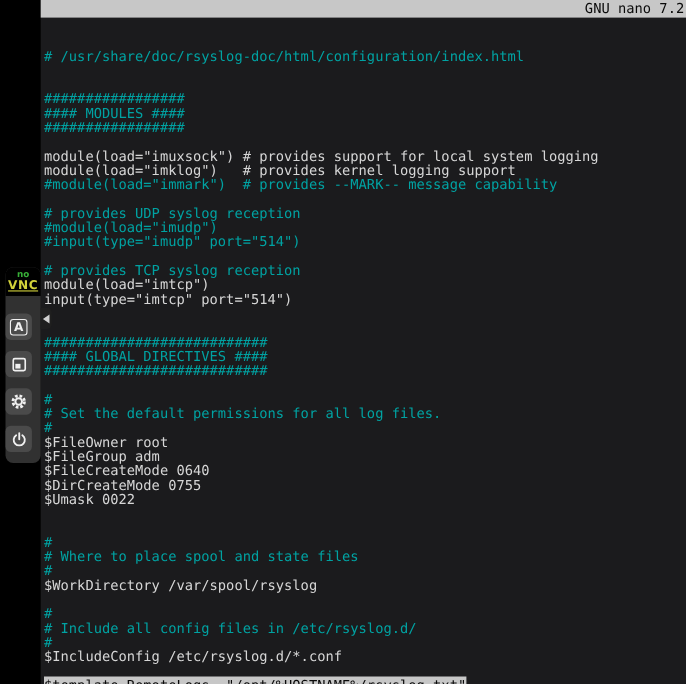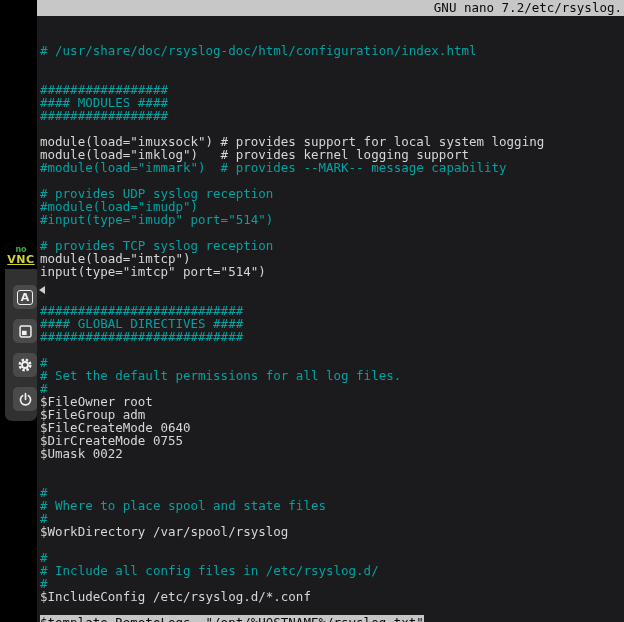--- a/index.html
+++ b/index.html
@@ -32,21 +32,21 @@
   .line{height:13px;}
   .line.comment{color:var(--comment);}
   .line.code{color:var(--text);}
   .line.blank{color:var(--text);}
   .line.selected .sel{background:var(--sel_bg);color:var(--sel_fg);}
   
   .vnc-bar{
     position:absolute;left:5px;top:243px;width:32px;
     background:var(--panel);border-radius:7px;
     padding:0 0 10px 0;
-    display:flex;flex-direction:column;align-items:flex-end;
+    display:flex;flex-direction:column;align-items:flex-start;
   }
   .vnc-logo{
     width:32px;background:#000;border-radius:7px 7px 0 0;
     text-align:center;padding:3px 0 4px 0;margin-bottom:6px;
     font-family:"DejaVu Sans","Liberation Sans",sans-serif;
   }
   .vnc-logo .no{display:block;color:#38b038;font-size:8px;line-height:8px;font-weight:bold;}
   .vnc-logo .vnc{display:block;color:#d2d23a;font-size:11px;line-height:11px;font-weight:bold;letter-spacing:.5px;text-decoration:underline;}
   .vnc-btn{
     width:24px;height:24px;margin-top:10px;border-radius:5px;
@@ -69,21 +69,20 @@
     width:0;height:0;border-top:4px solid transparent;border-bottom:4px solid transparent;
     border-right:6px solid #cfcfcf;
   }
 </style>
 </head>
 <body>
 
 <div class="terminal">
   <div class="nano-header">
     <span>  GNU nano 7.2</span>
-    <span>/etc/rsyslog.</span>
   </div>
   <div class="editor">
     <div><div class="line comment"># /usr/share/doc/rsyslog-doc/html/configuration/index.html</div><div class="line blank"> </div><div class="line blank"> </div><div class="line comment">#################</div><div class="line comment">#### MODULES ####</div><div class="line comment">#################</div><div class="line blank"> </div><div class="line code">module(load="imuxsock") # provides support for local system logging</div><div class="line code">module(load="imklog")   # provides kernel logging support</div><div class="line comment">#module(load="immark")  # provides --MARK-- message capability</div><div class="line blank"> </div><div class="line comment"># provides UDP syslog reception</div><div class="line comment">#module(load="imudp")</div><div class="line comment">#input(type="imudp" port="514")</div><div class="line blank"> </div><div class="line comment"># provides TCP syslog reception</div><div class="line code">module(load="imtcp")</div><div class="line code">input(type="imtcp" port="514")</div><div class="line blank"> </div><div class="line blank"> </div><div class="line comment">###########################</div><div class="line comment">#### GLOBAL DIRECTIVES ####</div><div class="line comment">###########################</div><div class="line blank"> </div><div class="line comment">#</div><div class="line comment"># Set the default permissions for all log files.</div><div class="line comment">#</div><div class="line code">$FileOwner root</div><div class="line code">$FileGroup adm</div><div class="line code">$FileCreateMode 0640</div><div class="line code">$DirCreateMode 0755</div><div class="line code">$Umask 0022</div><div class="line blank"> </div><div class="line blank"> </div><div class="line comment">#</div><div class="line comment"># Where to place spool and state files</div><div class="line comment">#</div><div class="line code">$WorkDirectory /var/spool/rsyslog</div><div class="line blank"> </div><div class="line comment">#</div><div class="line comment"># Include all config files in /etc/rsyslog.d/</div><div class="line comment">#</div><div class="line code">$IncludeConfig /etc/rsyslog.d/*.conf</div><div class="line blank"> </div><div class="line selected"><span class="sel">$template RemoteLogs, "/opt/%HOSTNAME%/rsyslog.txt"</span></div></div>
   </div>
 </div>
 
 <div class="vnc-bar">
   <div class="vnc-logo">
     <span class="no">no</span>
     <span class="vnc">VNC</span>

